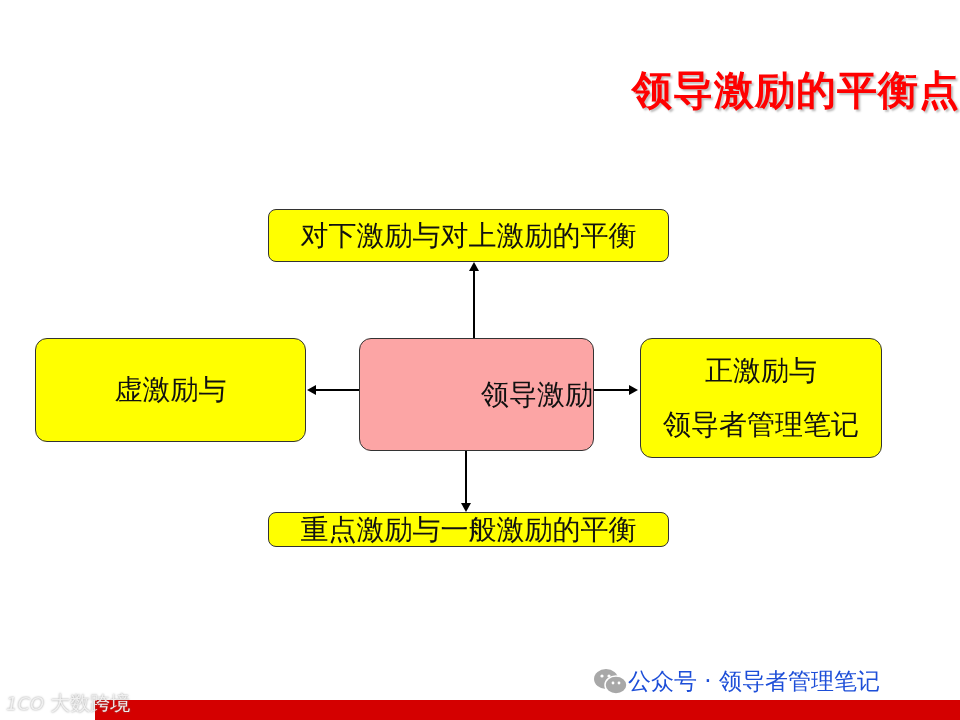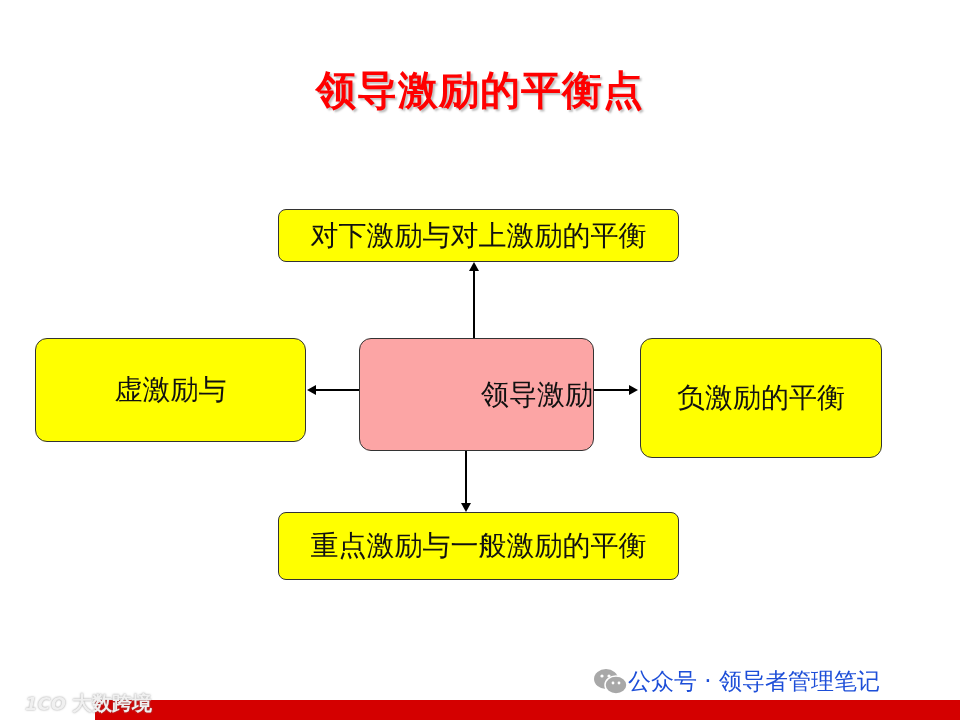--- a/index.html
+++ b/index.html
@@ -2,53 +2,52 @@
 <html><head>
   <meta charset="utf-8">
   <style>
     html, body { margin: 0; padding: 0; }
     body {
       width: 960px; height: 720px; position: relative; overflow: hidden;
       background: #ffffff;
       font-family: "DejaVu Sans", "Liberation Sans", sans-serif;
     }
     .title {
-      position: absolute; left: 0; top: 60px; width: 960px; text-align: center;
+      position: absolute; left: 0; top: 60px; width: 960px; text-align: right;
       font-size: 40px; font-weight: bold; color: #ff0000; letter-spacing: 1px;
       text-shadow: 2px 2px 2px rgba(0,0,0,0.25);
       line-height: 60px;
     }
     .box {
       position: absolute; box-sizing: border-box;
       border: 1.5px solid #333;
       border-radius: 12px;
       display: flex; flex-direction: column; align-items: center; justify-content: center;
       color: #111; font-size: 28px; line-height: 54px;
     }
     .yellow { background: #ffff00; }
     .green { background: #fca5a5; align-items: flex-end; }
-    .box.single { border-radius: 8px; font-size: 28px; line-height: 50px; white-space: nowrap; margin-left: 10px; }
+    .box.single { border-radius: 8px; font-size: 28px; line-height: 50px; white-space: nowrap; }
     .line { position: absolute; background: #000; }
     .arrow { position: absolute; width: 0; height: 0; }
     .bar {
       position: absolute; left: 95px; top: 700px; width: 865px; height: 20px;
       background: #d40000;
     }
     .footer-text {
       position: absolute; left: 628px; top: 665px; font-size: 23px; color: #1d4ed8;
       line-height: 32px; white-space: nowrap;
     }
     .wechat {
       position: absolute; left: 593px; top: 668px; width: 36px; height: 28px;
     }
     .watermark {
       position: absolute; left: 6px; top: 688px; font-size: 20px; color: #f0f0f0;
-      font-weight: bold; line-height: 30px; white-space: nowrap;
+      font-weight: normal; line-height: 30px; white-space: nowrap;
       text-shadow: 0 0 2px rgba(120,120,120,0.8);
-      margin-left: 19px;
     }
     .watermark .logo { font-size: 18px; font-style: italic; margin-right: 6px; }
   </style>
 </head>
 <body>
 
 <div class="title">领导激励的平衡点</div>
 
 <div class="box yellow single" style="left:268px; top:209px; width:401px; height:53px;">
   <span>对下激励与对上激励的平衡</span>
@@ -56,24 +55,25 @@
 
 <div class="box yellow" style="left:35px; top:338px; width:271px; height:104px;align-items:center;">
   <span>虚激励与</span>
 </div>
 
 <div class="box green" style="left:359px; top:338px; width:235px; height:113px;">
   <span>领导激励</span>
 </div>
 
 <div class="box yellow" style="left:640px; top:338px; width:242px; height:120px;">
-  <span>负激励的平衡</span>
+  <span>正激励与</span>
+  <span>领导者管理笔记</span>
 </div>
 
-<div class="box yellow single" style="left:268px; top:512px; width:401px; height:68px;">
+<div class="box yellow single" style="left:268px; top:512px; width:401px; height:35px;">
   <span>重点激励与一般激励的平衡</span>
 </div>
 
 <div class="line" style="left:473px; top:270px; width:1.5px; height:68px;"></div>
 <div class="arrow" style="left:469px; top:262px; border-left:5px solid transparent; border-right:5px solid transparent; border-bottom:9px solid #000;"></div>
 
 <div class="line" style="left:465px; top:451px; width:1.5px; height:54px;"></div>
 <div class="arrow" style="left:461px; top:503px; border-left:5px solid transparent; border-right:5px solid transparent; border-top:9px solid #000;"></div>
 
 <div class="line" style="left:315px; top:389px; width:44px; height:1.5px;"></div>

